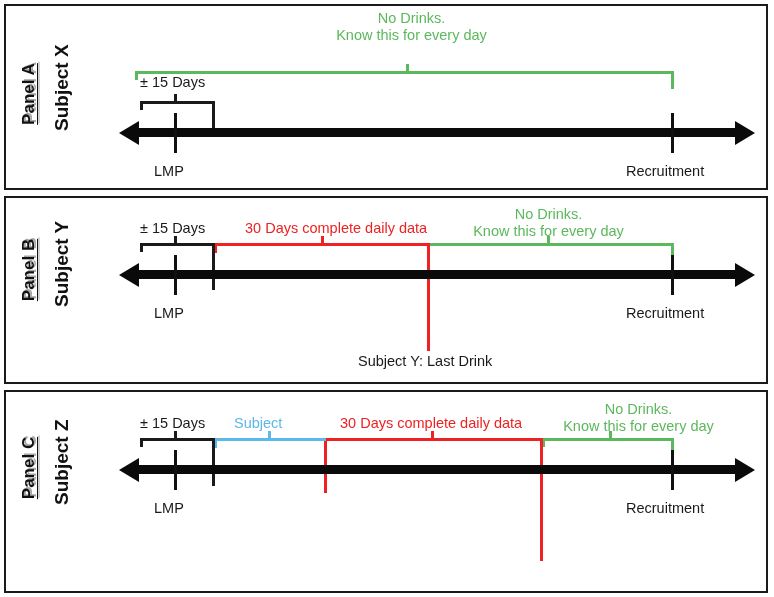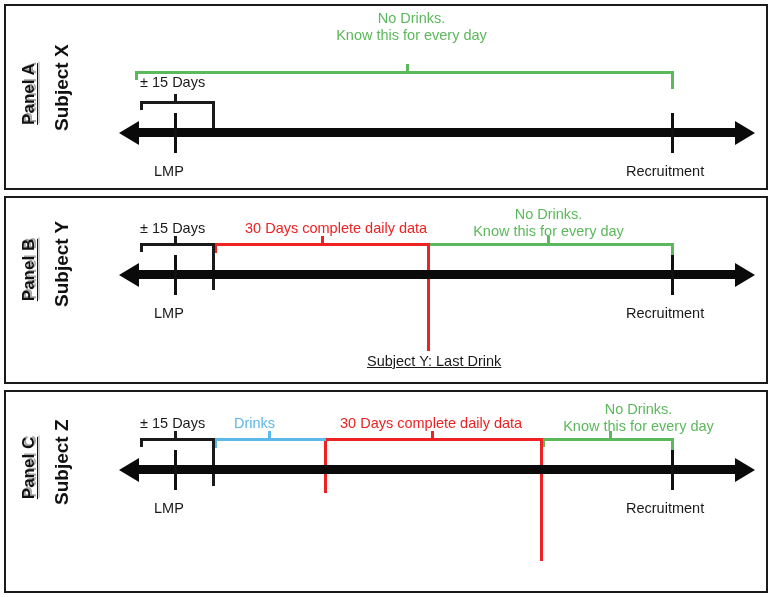--- a/index.html
+++ b/index.html
@@ -112,21 +112,21 @@
 
     <div class="timeline" style="left:131px;top:72px;width:600px;"></div>
     <div class="arrow-l" style="left:113px;top:64.5px;"></div>
     <div class="arrow-r" style="left:729px;top:64.5px;"></div>
 
     <div class="tick" style="left:168px;top:57px;height:40px;"></div>
     <div class="tick" style="left:665px;top:57px;height:40px;"></div>
     <div class="cap" style="left:148px;top:107px;">LMP</div>
     <div class="cap" style="left:620px;top:107px;">Recruitment</div>
 
-    <div class="cap" style="left:361px;top:155px;text-decoration:underline;">Subject Y: Last Drink</div>
+    <div class="cap" style="left:352px;top:155px;">Subject Y: Last Drink</div>
   </div>
 
   <div class="panel" id="panel-c">
 
     <div class="panel-label">
       <div class="rot pname" style="left:-13px;top:66px;width:72px;text-align:center;">Panel C</div>
       <div class="rot sname" style="left:16px;top:62px;width:80px;text-align:center;">Subject Z</div>
     </div>
 
     <div class="cap c2 green-t" style="left:530px;top:9px;width:205px;text-align:center;">
@@ -137,21 +137,21 @@
     <div class="br-rail green" style="left:536px;top:46px;width:131px;"></div>
     <div class="br-leg green" style="left:536px;top:46px;height:9px;"></div>
     <div class="br-leg green" style="left:665px;top:46px;height:17px;"></div>
 
     <div class="cap red-t" style="left:334px;top:23px;">30 Days complete daily data</div>
     <div class="br-pip red" style="left:425px;top:39px;"></div>
     <div class="br-rail red" style="left:318px;top:46px;width:218px;"></div>
     <div class="br-leg red" style="left:318px;top:46px;height:55px;"></div>
     <div class="br-leg red" style="left:534px;top:46px;height:123px;"></div>
 
-    <div class="cap blue-t" style="left:228px;top:23px;">Drinks</div>
+    <div class="cap blue-t" style="left:228px;top:23px;">Subject</div>
     <div class="br-pip blue" style="left:262px;top:39px;"></div>
     <div class="br-rail blue" style="left:208px;top:46px;width:112px;"></div>
     <div class="br-leg blue" style="left:208px;top:46px;height:10px;"></div>
 
     <div class="cap" style="left:134px;top:23px;">± 15 Days</div>
     <div class="br-pip black" style="left:168px;top:39px;"></div>
     <div class="br-rail black" style="left:134px;top:46px;width:74px;"></div>
     <div class="br-leg black" style="left:134px;top:46px;height:9px;"></div>
     <div class="br-leg black" style="left:206px;top:46px;height:48px;"></div>
 

